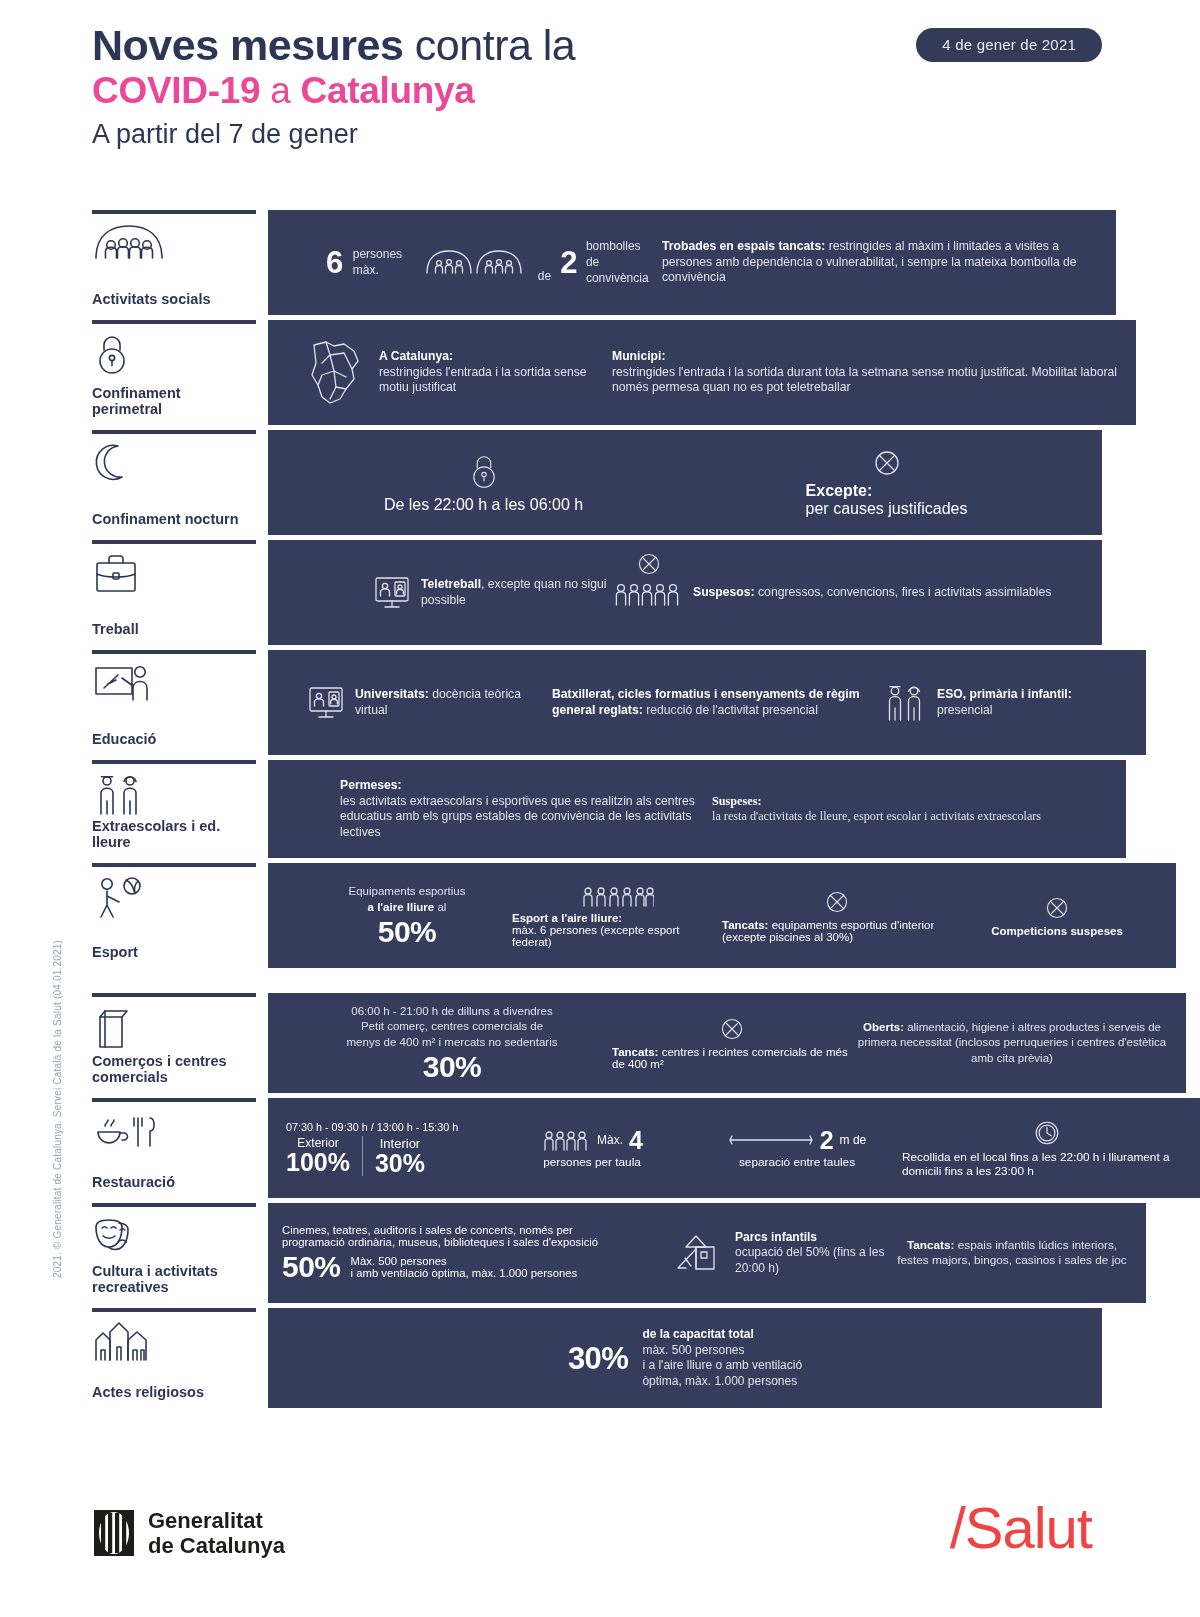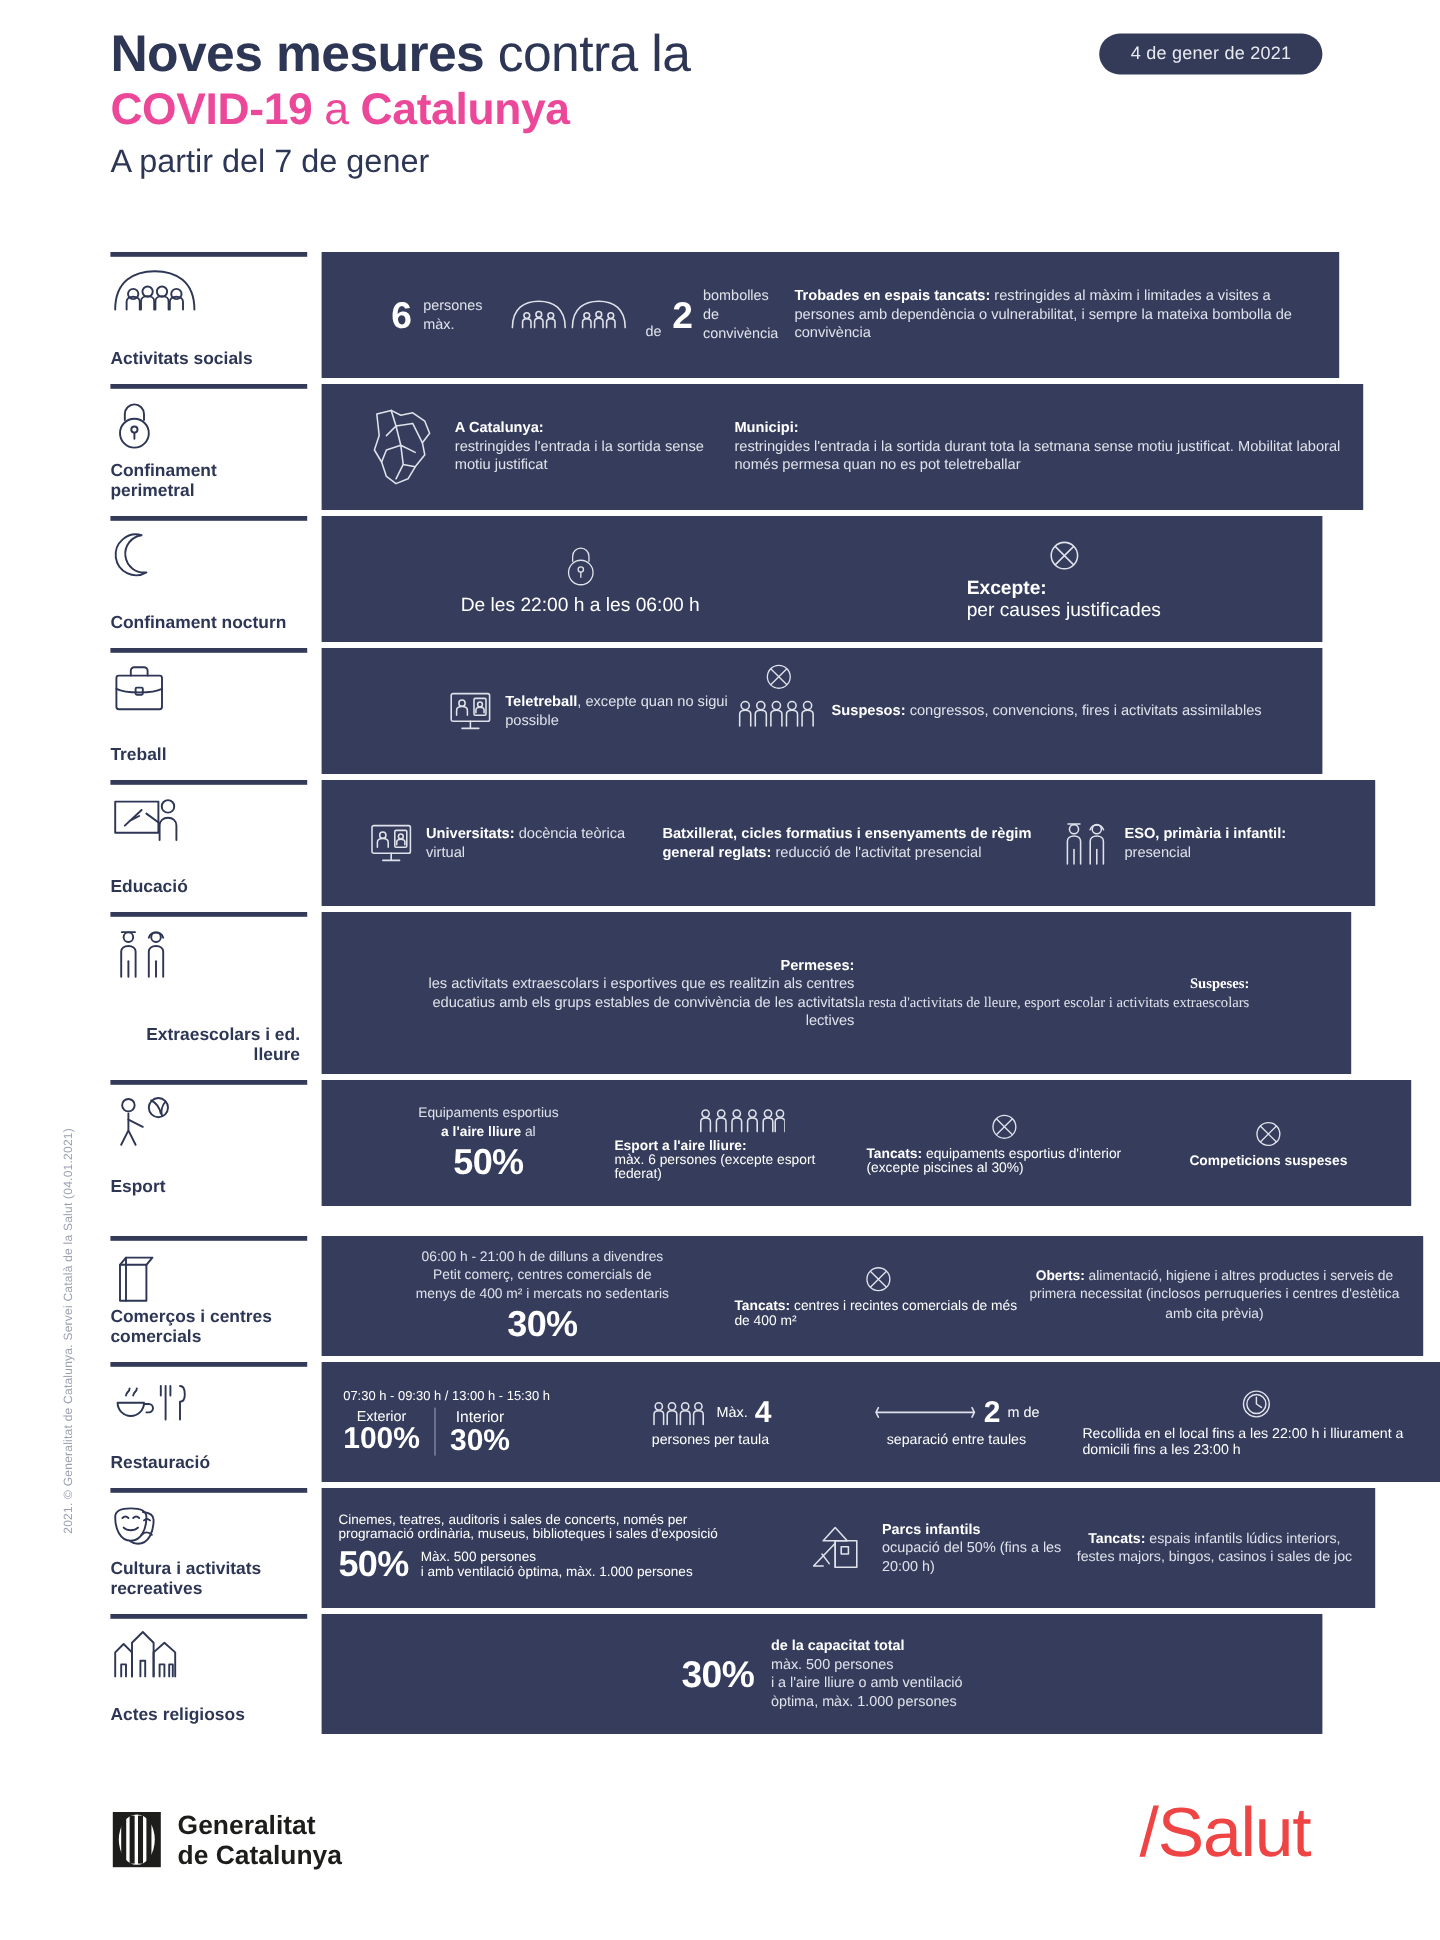--- a/index.html
+++ b/index.html
@@ -61,21 +61,21 @@
     position:relative; padding:10px 14px;
     display:flex; align-items:center;
   }
 
   
   .h-social  .cat, .h-social  .panel { height:105px; }
   .h-perim   .cat, .h-perim   .panel { height:105px; }
   .h-noct    .cat, .h-noct    .panel { height:105px; }
   .h-treb    .cat, .h-treb    .panel { height:105px; }
   .h-educ    .cat, .h-educ    .panel { height:105px; }
-  .h-extra   .cat, .h-extra   .panel { height:135px;text-align:right; }
+  .h-extra   .cat, .h-extra   .panel { height:98px; }
   .h-esport  .cat, .h-esport  .panel { height:105px; }
   .h-com     .cat, .h-com     .panel { height:100px;margin-top:20px; }
   .h-rest    .cat, .h-rest    .panel { height:100px; }
   .h-cult    .cat, .h-cult    .panel { height:100px; }
   .h-relig   .cat, .h-relig   .panel { height:100px; }
 
   
   .cells { display:flex; width:100%; align-items:center; }
   .cell { display:flex; align-items:center; gap:9px; }
   .cell .txt { font-size:12.2px; line-height:15.5px; color:#dfe2ea; }

